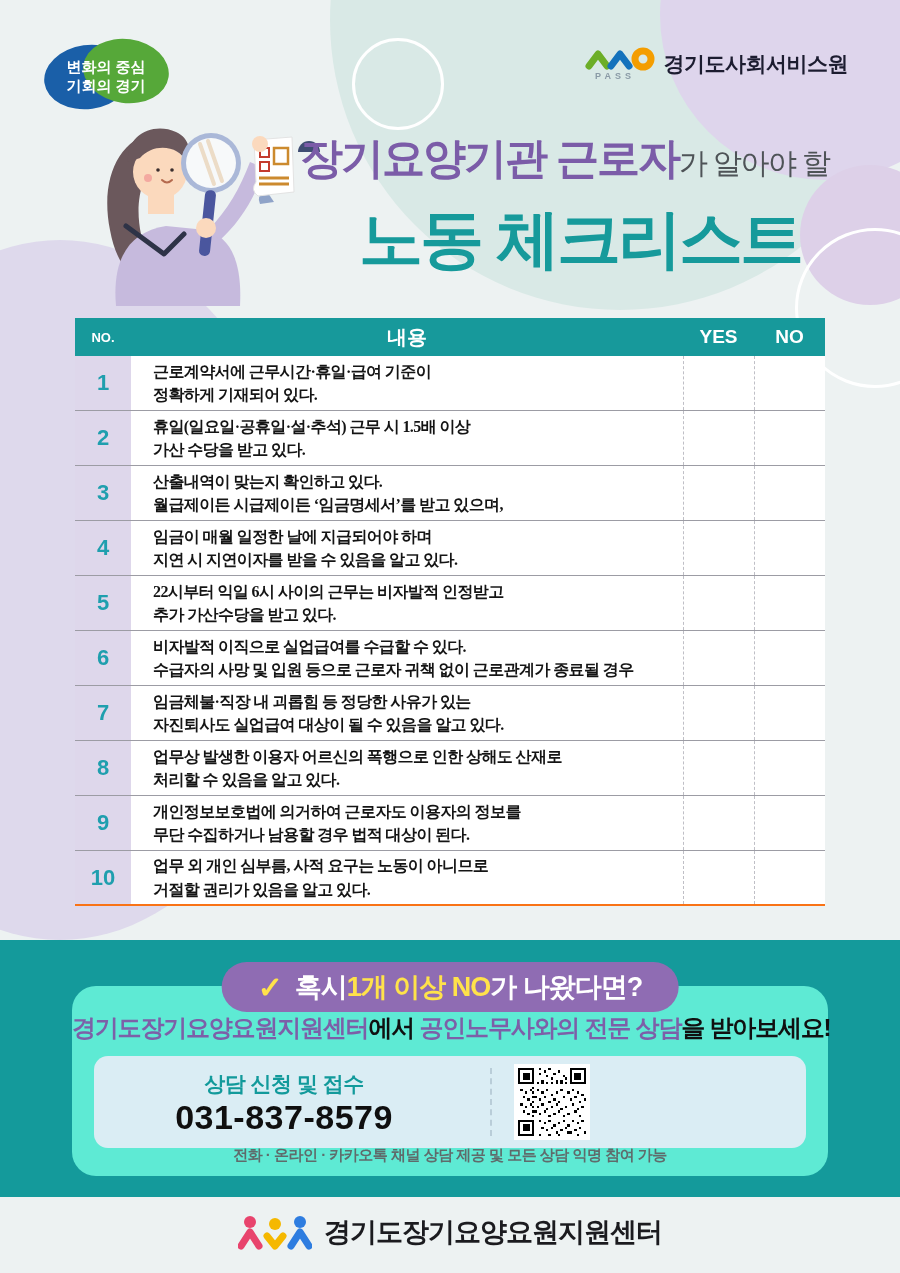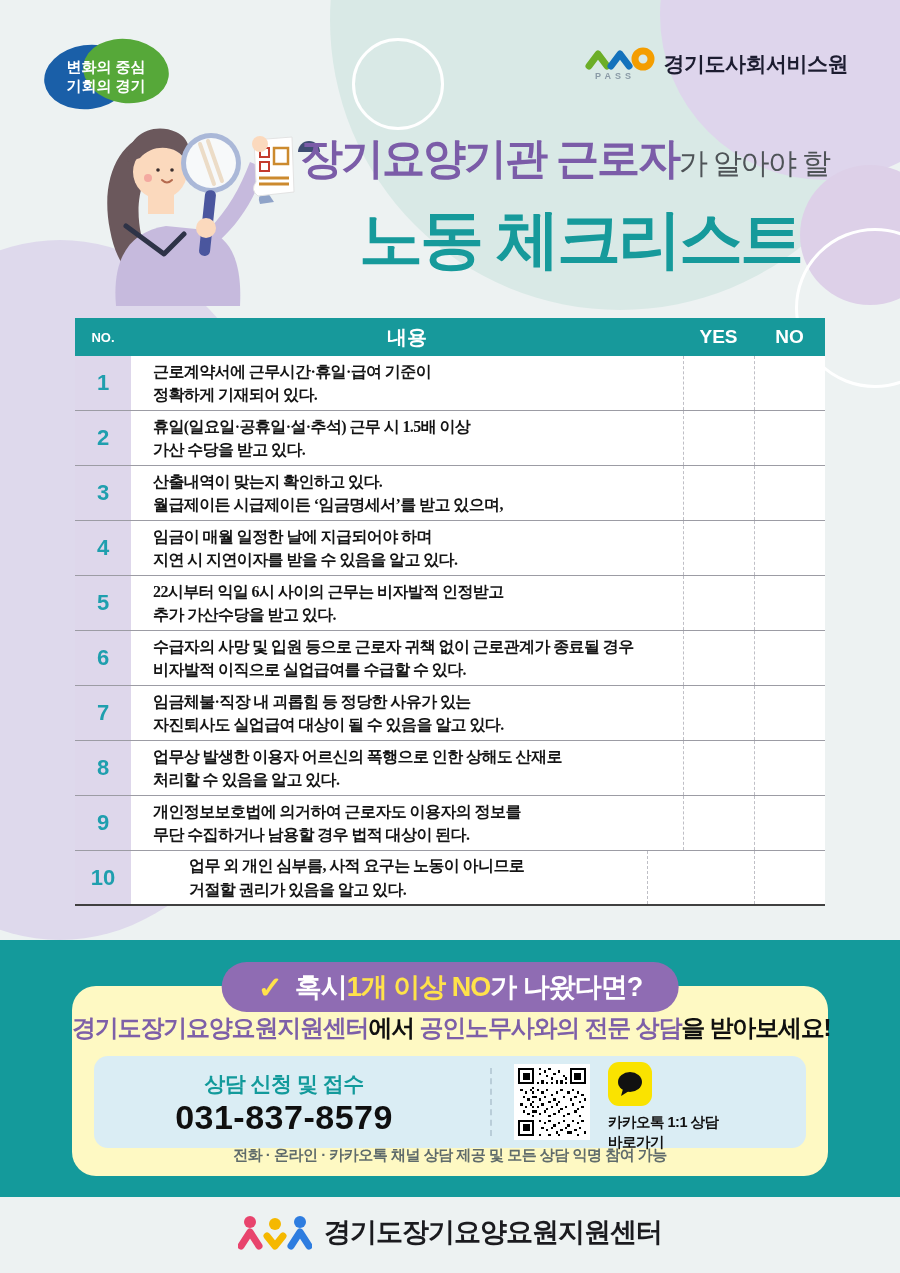--- a/index.html
+++ b/index.html
@@ -34,39 +34,39 @@
   .title-suffix{ font-size:29px; font-weight:400; color:#4e5357; letter-spacing:-1.5px; }
   .title-main{ margin-top:8px; font-size:64px; font-weight:900; color:#169a9b; letter-spacing:-3px; white-space:nowrap;text-align:center; }
 
   
   .table{ position:absolute; left:75px; top:318px; width:750px; }
   .t-header{ display:flex; height:38px; background:#17999b; color:#fff; align-items:center; }
   .th-no{ width:56px; text-align:center; font-size:13px; font-weight:700; }
   .th-content{ flex:1; text-align:center; font-size:20px; font-weight:700; }
   .th-yes,.th-no2{ width:71px; text-align:center; font-size:19px; font-weight:700; }
   .t-row{ display:flex; height:55px; background:#ffffff; border-bottom:1.5px solid #9c9ca4; }
-  .t-row:last-child{ border-bottom:2px solid #404040;gap:36px; }
+  .t-row:last-child{ border-bottom:2px solid #f97316; }
   .td-num{ width:56px; background:#ded7eb; display:flex; align-items:center; justify-content:center;
            font-size:22px; font-weight:800; color:#1f9fae; }
   .td-content{ flex:1; display:flex; flex-direction:column; justify-content:center;
                padding-left:22px; font-size:16px; font-weight:700; color:#141414;
                line-height:1.45; letter-spacing:-0.6px;font-family:Liberation Serif, serif; }
   .td-yes,.td-no{ width:71px; border-left:1.5px dashed #bfbfc6; }
 
   
   .band{ position:absolute; left:0; top:940px; width:900px; height:257px; background:#149a9b; }
   .pill{ position:absolute; left:50%; top:962px; transform:translateX(-50%);
          height:50px; padding:0 36px; border-radius:26px; background:#8f6cb3;
          display:flex; align-items:center; white-space:nowrap; z-index:3; }
   .pill-check{ color:#ffe24a; font-size:30px; font-weight:900; margin-right:12px; }
   .pill-txt{ font-size:27px; font-weight:800; color:#ffffff; letter-spacing:-1px; }
   .pill-hl{ color:#ffe24a; }
 
   .card{ position:absolute; left:72px; top:986px; width:756px; height:190px;
-         background:#fef9c3; border-radius:24px; z-index:2; }
+         background:#5eead4; border-radius:24px; z-index:2; }
   .cta-line{ position:absolute; left:0; top:26px; width:100%; text-align:center;
              font-size:24px; font-weight:800; letter-spacing:-1.2px; white-space:nowrap; }
   .cta-purple{ color:#7d5fa8; }
   .cta-black{ color:#101010; }
 
   .panel{ position:absolute; left:22px; top:70px; width:712px; height:92px;
           background:#daedf4; border-radius:14px; }
   .phone-block{ position:absolute; left:40px; top:14px; width:300px; text-align:center; }
   .phone-label{ font-size:21px; font-weight:800; color:#129a9b; letter-spacing:-0.5px; }
   .phone-number{ margin-top:0; font-size:34px; font-weight:900; color:#0f0f0f; letter-spacing:0.5px; }
@@ -213,22 +213,22 @@
       <div class="td-content">
         <span>22시부터 익일 6시 사이의 근무는 비자발적 인정받고</span>
         <span>추가 가산수당을 받고 있다.</span>
       </div>
       <div class="td-yes"></div>
       <div class="td-no"></div>
     </div>
     <div class="t-row">
       <div class="td-num">6</div>
       <div class="td-content">
+        <span>비자발적 이직으로 실업급여를 수급할 수 있다.</span>
         <span>수급자의 사망 및 입원 등으로 근로자 귀책 없이 근로관계가 종료될 경우</span>
-        <span>비자발적 이직으로 실업급여를 수급할 수 있다.</span>
       </div>
       <div class="td-yes"></div>
       <div class="td-no"></div>
     </div>
     <div class="t-row">
       <div class="td-num">7</div>
       <div class="td-content">
         <span>임금체불·직장 내 괴롭힘 등 정당한 사유가 있는</span>
         <span>자진퇴사도 실업급여 대상이 될 수 있음을 알고 있다.</span>
       </div>
@@ -298,32 +298,20 @@
              M2 12h1v1H2z M4 13h1v1H4z M7 12h1v1H7z M9 13h1v1H9z M11 12h1v1h-1z M13 14h1v1h-1z M15 13h1v1h-1z M17 14h1v1h-1z M19 12h1v1h-1z M22 13h1v1h-1z M24 12h1v1h-1z M26 14h1v1h-1z M28 13h1v1h-1z
              M1 15h1v1H1z M3 16h1v1H3z M5 15h1v1H5z M8 16h1v1H8z M10 15h1v1h-1z M12 17h1v1h-1z M14 16h1v1h-1z M16 15h1v1h-1z M18 17h1v1h-1z M20 16h1v1h-1z M23 15h1v1h-1z M25 17h1v1h-1z M27 16h1v1h-1z
              M2 18h1v1H2z M4 19h1v1H4z M7 18h1v1H7z M9 19h1v1H9z M11 18h1v1h-1z M13 20h1v1h-1z M15 19h1v1h-1z M17 18h1v1h-1z M19 20h1v1h-1z M21 19h1v1h-1z M24 18h1v1h-1z M26 20h1v1h-1z
              M9 22h1v1H9z M11 23h1v1h-1z M13 22h1v1h-1z M15 24h1v1h-1z M17 23h1v1h-1z M19 22h1v1h-1z M21 24h1v1h-1z M23 22h1v1h-1z M25 23h1v1h-1z M27 22h1v1h-1z
              M10 25h1v1h-1z M12 26h1v1h-1z M14 25h1v1h-1z M16 27h1v1h-1z M18 26h1v1h-1z M20 25h1v1h-1z M22 27h1v1h-1z M24 26h1v1h-1z M26 25h1v1h-1z M28 27h1v1h-1z
              M9 28h1v1H9z M13 28h1v1h-1z M17 28h1v1h-1z M21 27h1v1h-1z M25 28h1v1h-1z"></path>
           </g>
         </svg>
       </div>
 
-      <div class="kakao-block">
-        <div class="kakao-icon">
-          <svg width="30" height="28" viewBox="0 0 30 28">
-            <ellipse cx="15" cy="12" rx="12" ry="10" fill="#111111"></ellipse>
-            <path d="M8 19 L6 26 L14 21 Z" fill="#111111"></path>
-          </svg>
-        </div>
-        <div class="kakao-text">
-          <div>카카오톡 1:1 상담</div>
-          <div>바로가기</div>
-        </div>
-      </div>
     </div>
 
     <div class="caption">전화 · 온라인 · 카카오톡 채널 상담 제공 및 모든 상담 익명 참여 가능</div>
   </div>
 
   <div class="pill">
     <span class="pill-check">✓</span>
     <span class="pill-txt">혹시 </span>
     <span class="pill-txt pill-hl">1개 이상 NO</span>
     <span class="pill-txt">가 나왔다면?</span>

